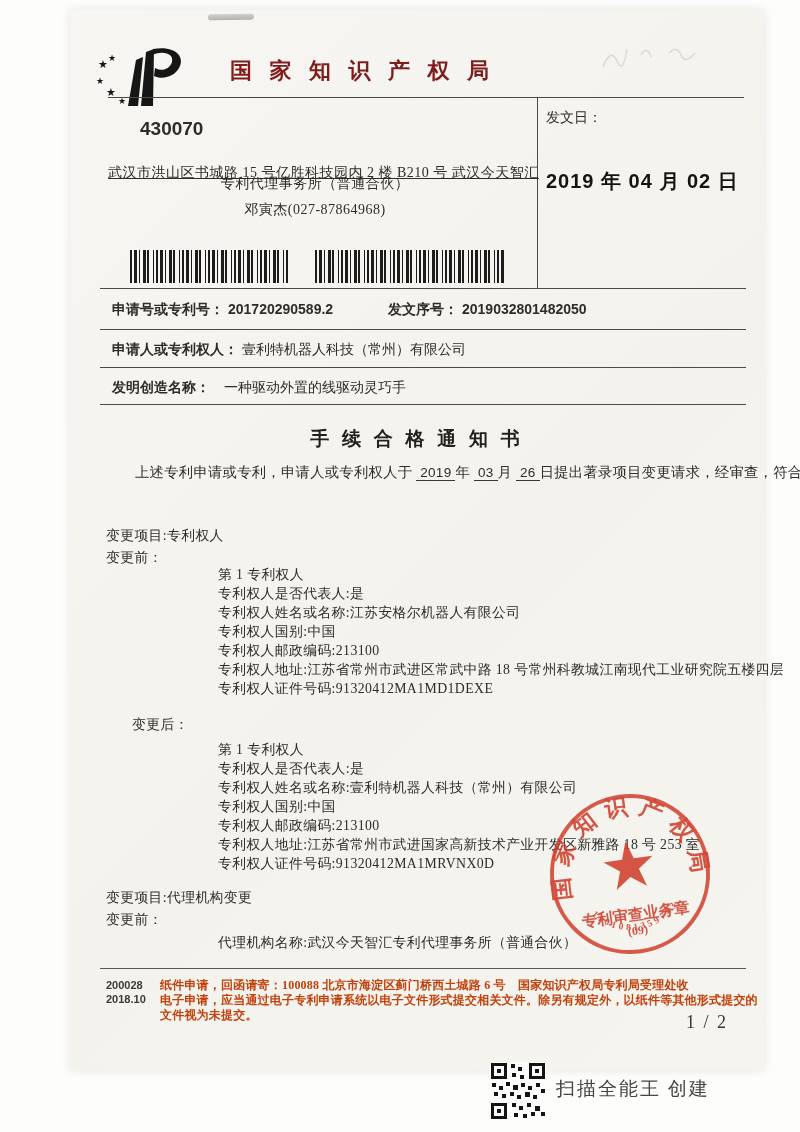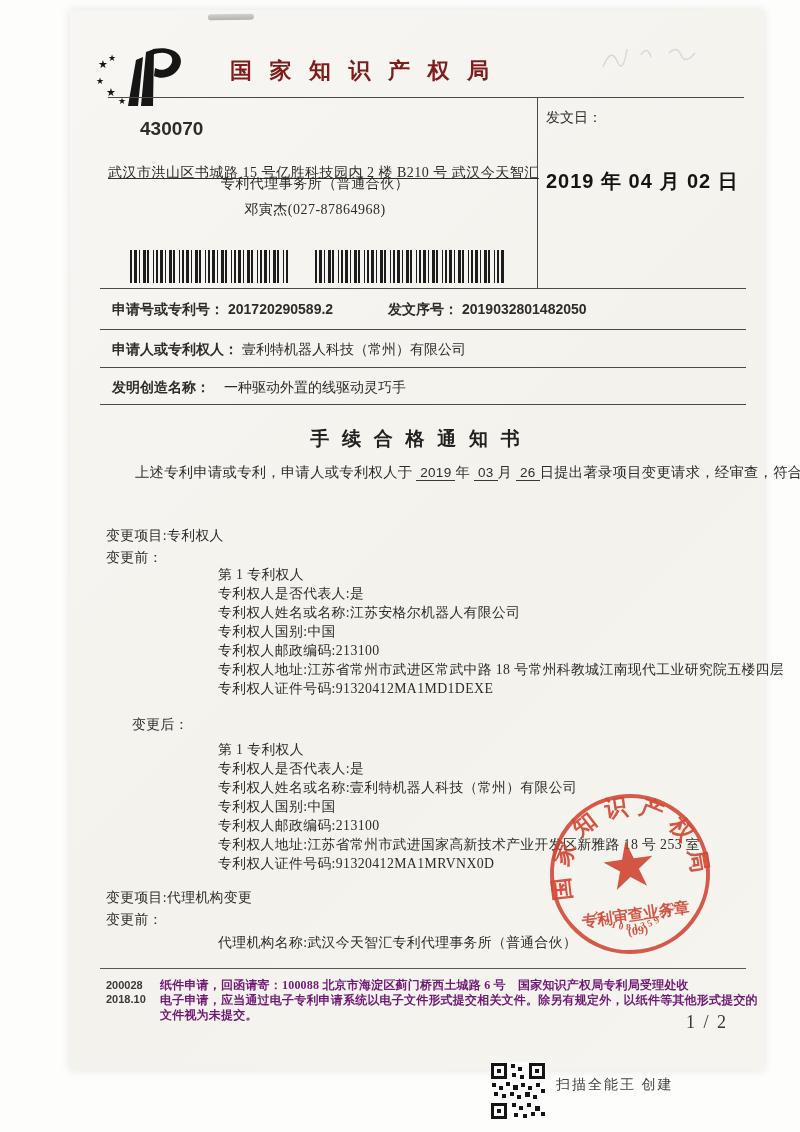--- a/index.html
+++ b/index.html
@@ -34,25 +34,25 @@
       #1c1c1c 4px 7px,rgba(0,0,0,0) 7px 9px,
       #1c1c1c 9px 10px,rgba(0,0,0,0) 10px 13px,
       #1c1c1c 13px 16px,rgba(0,0,0,0) 16px 17px,
       #1c1c1c 17px 19px,rgba(0,0,0,0) 19px 23px,
       #1c1c1c 23px 24px,rgba(0,0,0,0) 24px 26px);
   }
   .para{position:absolute;left:106px;top:461px;width:630px;font-size:14.3px;line-height:23px;letter-spacing:.3px;}
   .para .pline{white-space:nowrap;}
   .u{border-bottom:1px solid #3a3836;padding:0 4px;font-family:"Liberation Sans","DejaVu Sans",sans-serif;font-size:13.5px;}
   .footer-code{position:absolute;font-size:11px;color:#3c3a37;font-family:"Liberation Sans","DejaVu Sans",sans-serif;font-weight:bold;}
-  .footer-txt{position:absolute;font-size:12px;font-weight:bold;color:#701a75;letter-spacing:.2px;white-space:nowrap;}
+  .footer-txt{position:absolute;font-size:12px;font-weight:bold;color:#c2410c;letter-spacing:.2px;white-space:nowrap;}
   .pageno{position:absolute;font-size:18px;color:#3a3835;letter-spacing:2px;}
   .staple{position:absolute;left:208px;top:14px;width:46px;height:6px;border-radius:3px;
     background:linear-gradient(#bdbdb9,#8f8f8b);opacity:.65;transform:rotate(-1deg);}
-  .scan-label{position:absolute;left:556px;top:1076px;font-size:14px;color:#454545;letter-spacing:2px;}
+  .scan-label{position:absolute;left:556px;top:1076px;font-size:19px;color:#454545;letter-spacing:2px;}
   .stamp-wrap{position:absolute;left:545px;top:789px;width:170px;height:170px;transform:rotate(-8deg);opacity:.92;}
 </style>
 </head>
 <body>
 
 <div class="paper"></div>
 <div class="staple"></div>
 
 <svg class="abs" style="left:595px;top:35px;" width="120" height="50">
   <path d="M8,32 q8,-20 14,-6 t10,-12 m14,6 q6,-10 10,2 m18,-4 q8,-8 12,2 t14,-2" stroke="#b9b4c4" stroke-width="1.4" fill="none" opacity="0.45"></path>

